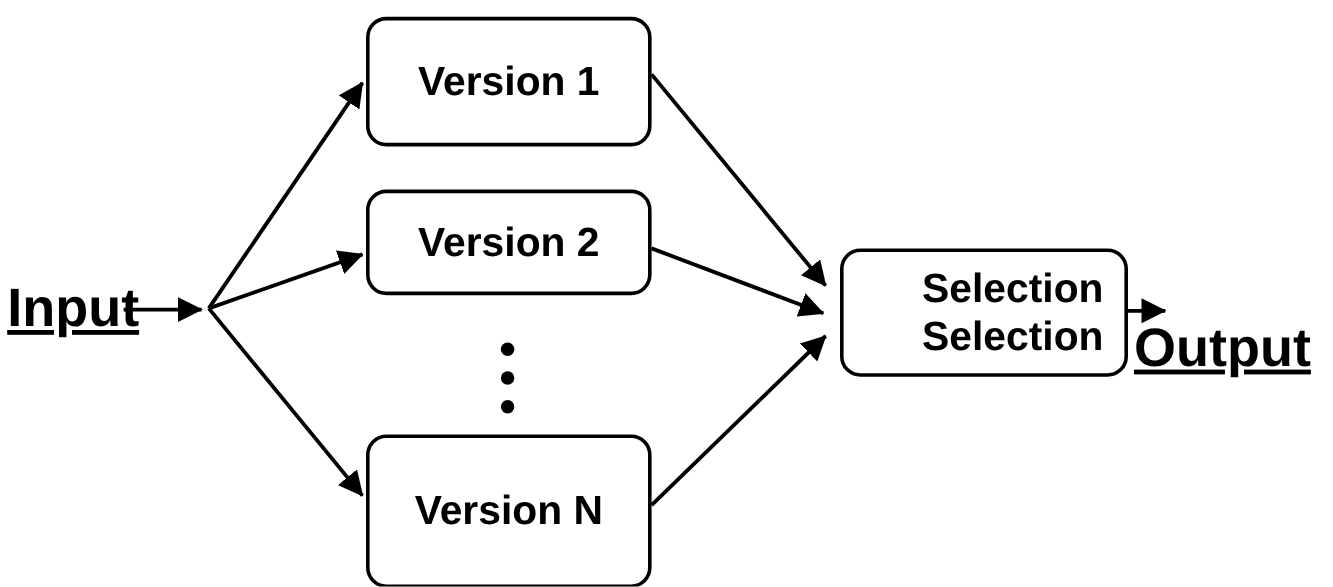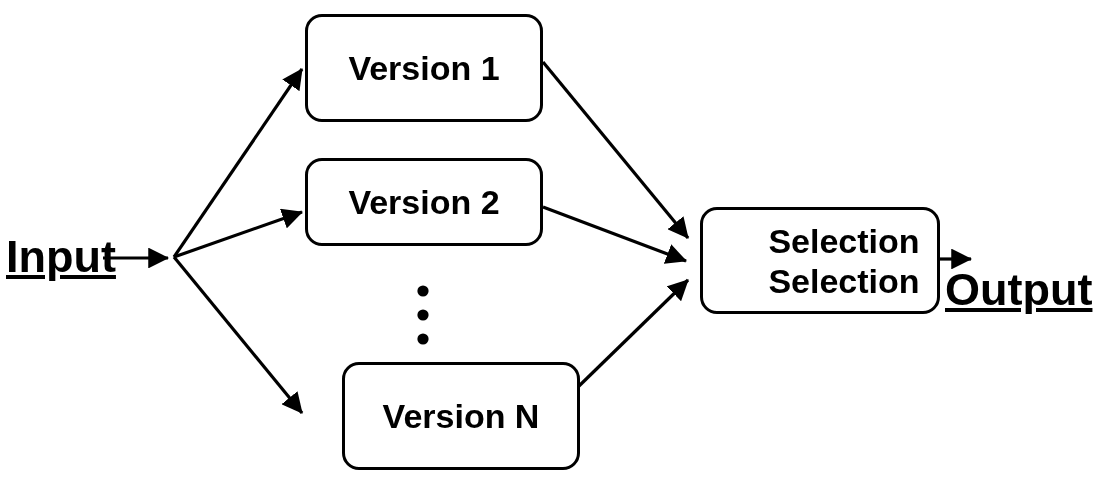--- a/index.html
+++ b/index.html
@@ -35,21 +35,21 @@
   }
   .box-label {
     font-size: 34px;
     font-weight: 700;
     color: #000000;
     line-height: 40px;
     white-space: nowrap;
   }
   .v1 { left: 305px; top: 14px;  width: 238px; height: 108px; }
   .v2 { left: 305px; top: 158px; width: 238px; height: 88px; }
-  .vn { left: 305px; top: 362px; width: 238px; height: 108px; margin-left: 37px; }
+  .vn { left: 305px; top: 362px; width: 238px; height: 128px; }
   .sel { left: 700px; top: 207px; width: 240px; height: 107px; padding-left: 48px; }
   .end-label {
     position: absolute;
     font-size: 45px;
     font-weight: 700;
     color: #000000;
     line-height: 42px;
     white-space: nowrap;
     text-decoration: underline;
   }

